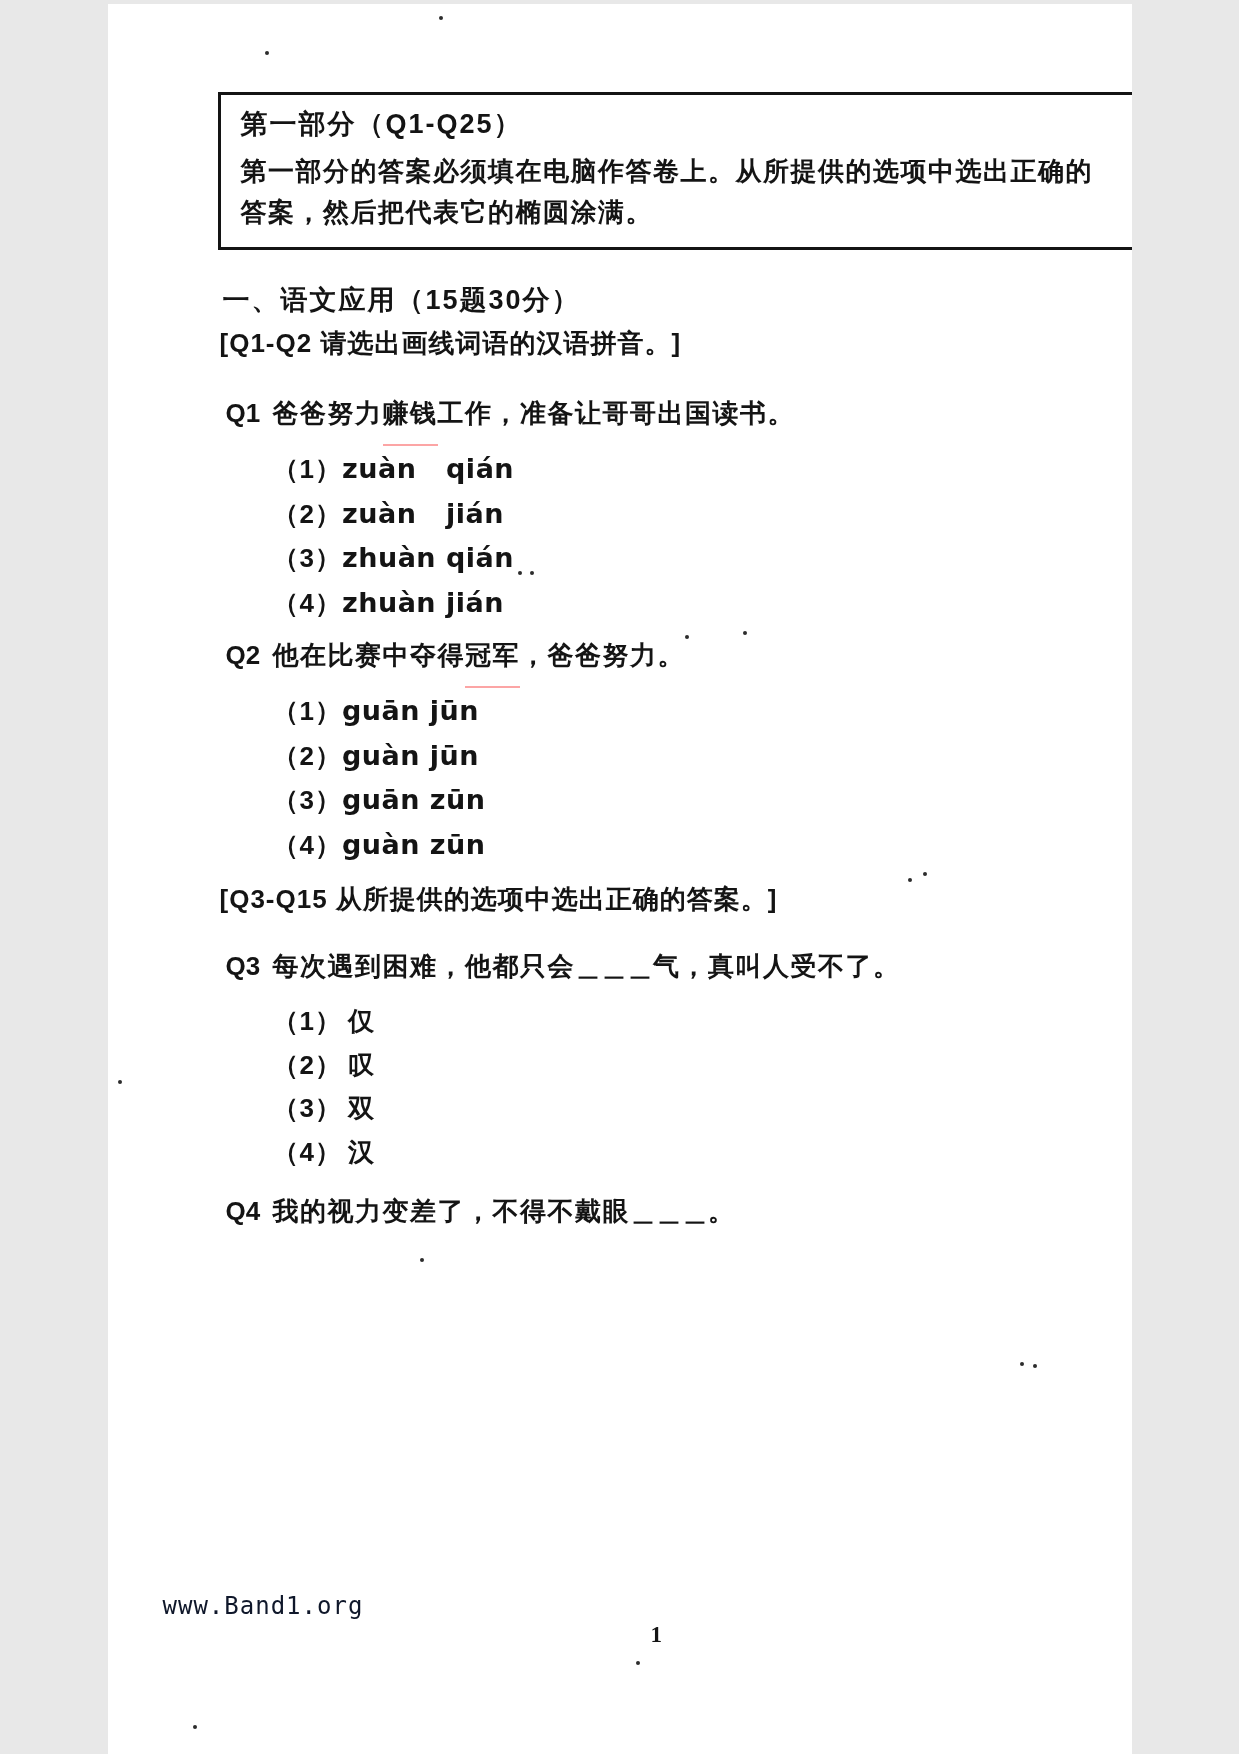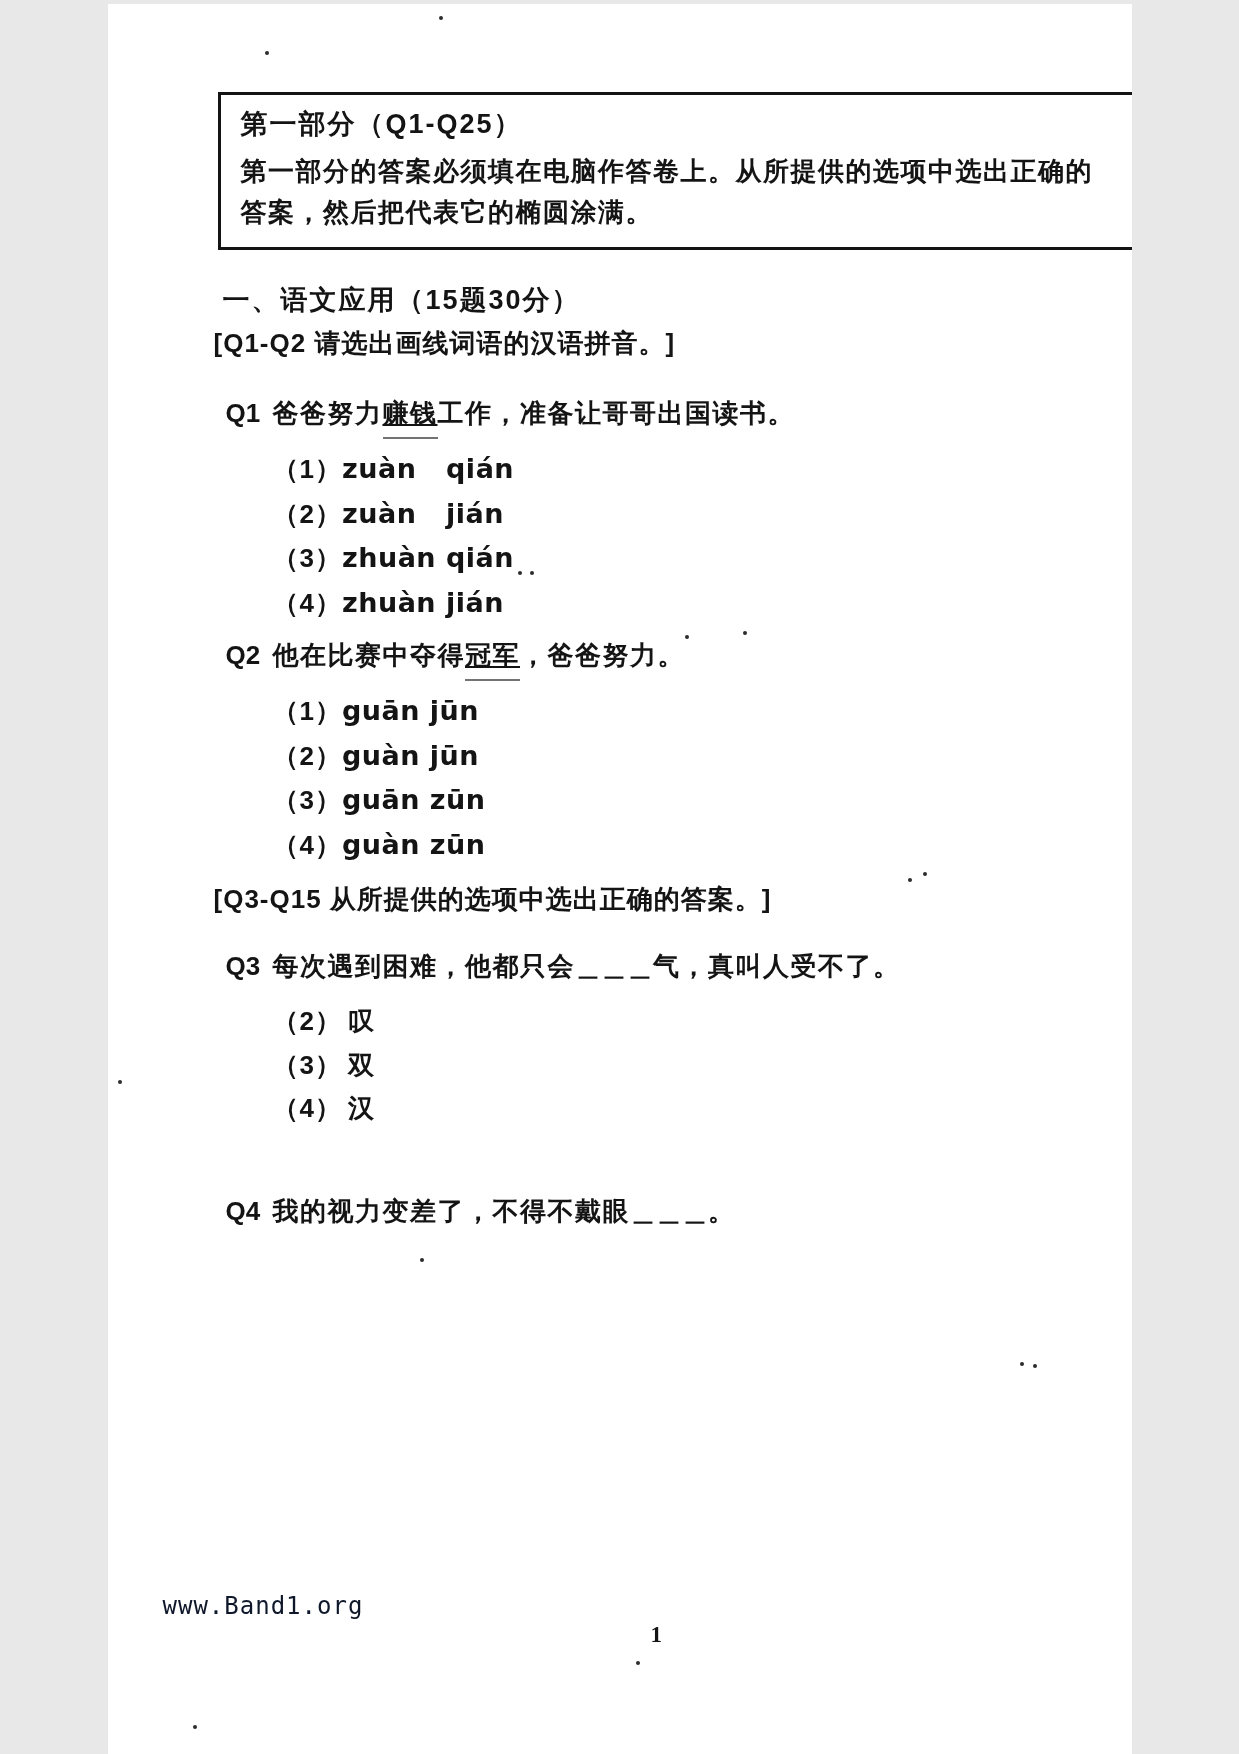--- a/index.html
+++ b/index.html
@@ -26,31 +26,31 @@
   .header-box .hb-line {
     font-size:26px; font-weight:600; letter-spacing:1.5px;
     line-height:41px;
   }
   
   .section-heading {
     position:absolute; left:115px; top:278px;
     font-size:27px; font-weight:700; letter-spacing:2px;
   }
   .instr {
-    position:absolute; left:106px;
+    position:absolute; left:112px;
     font-size:26px; font-weight:600; letter-spacing:1px;
   }
   .instr.q1q2 { top:322px; }
   .instr.q3q15 { top:878px; }
   
   .question { position:absolute; left:118px; }
   .q-line { display:flex; font-size:26px; font-weight:600; letter-spacing:1.5px; line-height:34px;justify-content:space-between; }
   .q-id { width:47px; flex:0 0 47px; font-weight:700; letter-spacing:0; }
   .q-text { white-space:nowrap; }
-  .ul-word { border-bottom:2px solid #737373; padding-bottom:9px;text-decoration:underline; }
+  .ul-word { border-bottom:2px solid #fca5a5; padding-bottom:16px; }
   .blank-ul { letter-spacing:0; font-weight:700; }
   .options { margin:17px 0 0 47px; }
   .option { line-height:43.5px; font-size:26px; font-weight:600; white-space:pre; }
   .opt-num { letter-spacing:1px; }
   .opt-label.pinyin {
     font-family:"DejaVu Sans", sans-serif;
     font-size:27px; font-weight:700; letter-spacing:0.5px;
   }
   .opt-label.hanzi { letter-spacing:2px; margin-left:6px; }
   
@@ -111,20 +111,21 @@
   </div>
 
   <div class="instr q3q15">[Q3-Q15 从所提供的选项中选出正确的答案。]</div>
 
   <div class="question" style="top:945px;">
     <div class="q-line">
       <span class="q-id">Q3</span>
       <span class="q-text"><span>每次遇到困难，他都只会</span><span class="blank-ul">＿＿＿</span><span>气，真叫人受不了。</span></span>
     </div>
     <div class="options">
+      <div class="option"><span class="opt-num">（1）</span><span class="opt-label hanzi">仅</span></div>
       <div class="option"><span class="opt-num">（2）</span><span class="opt-label hanzi">叹</span></div>
       <div class="option"><span class="opt-num">（3）</span><span class="opt-label hanzi">双</span></div>
       <div class="option"><span class="opt-num">（4）</span><span class="opt-label hanzi">汉</span></div>
     </div>
   </div>
 
   <div class="question" style="top:1190px;">
     <div class="q-line">
       <span class="q-id">Q4</span>
       <span class="q-text"><span>我的视力变差了，不得不戴眼</span><span class="blank-ul">＿＿＿</span><span>。</span></span>

